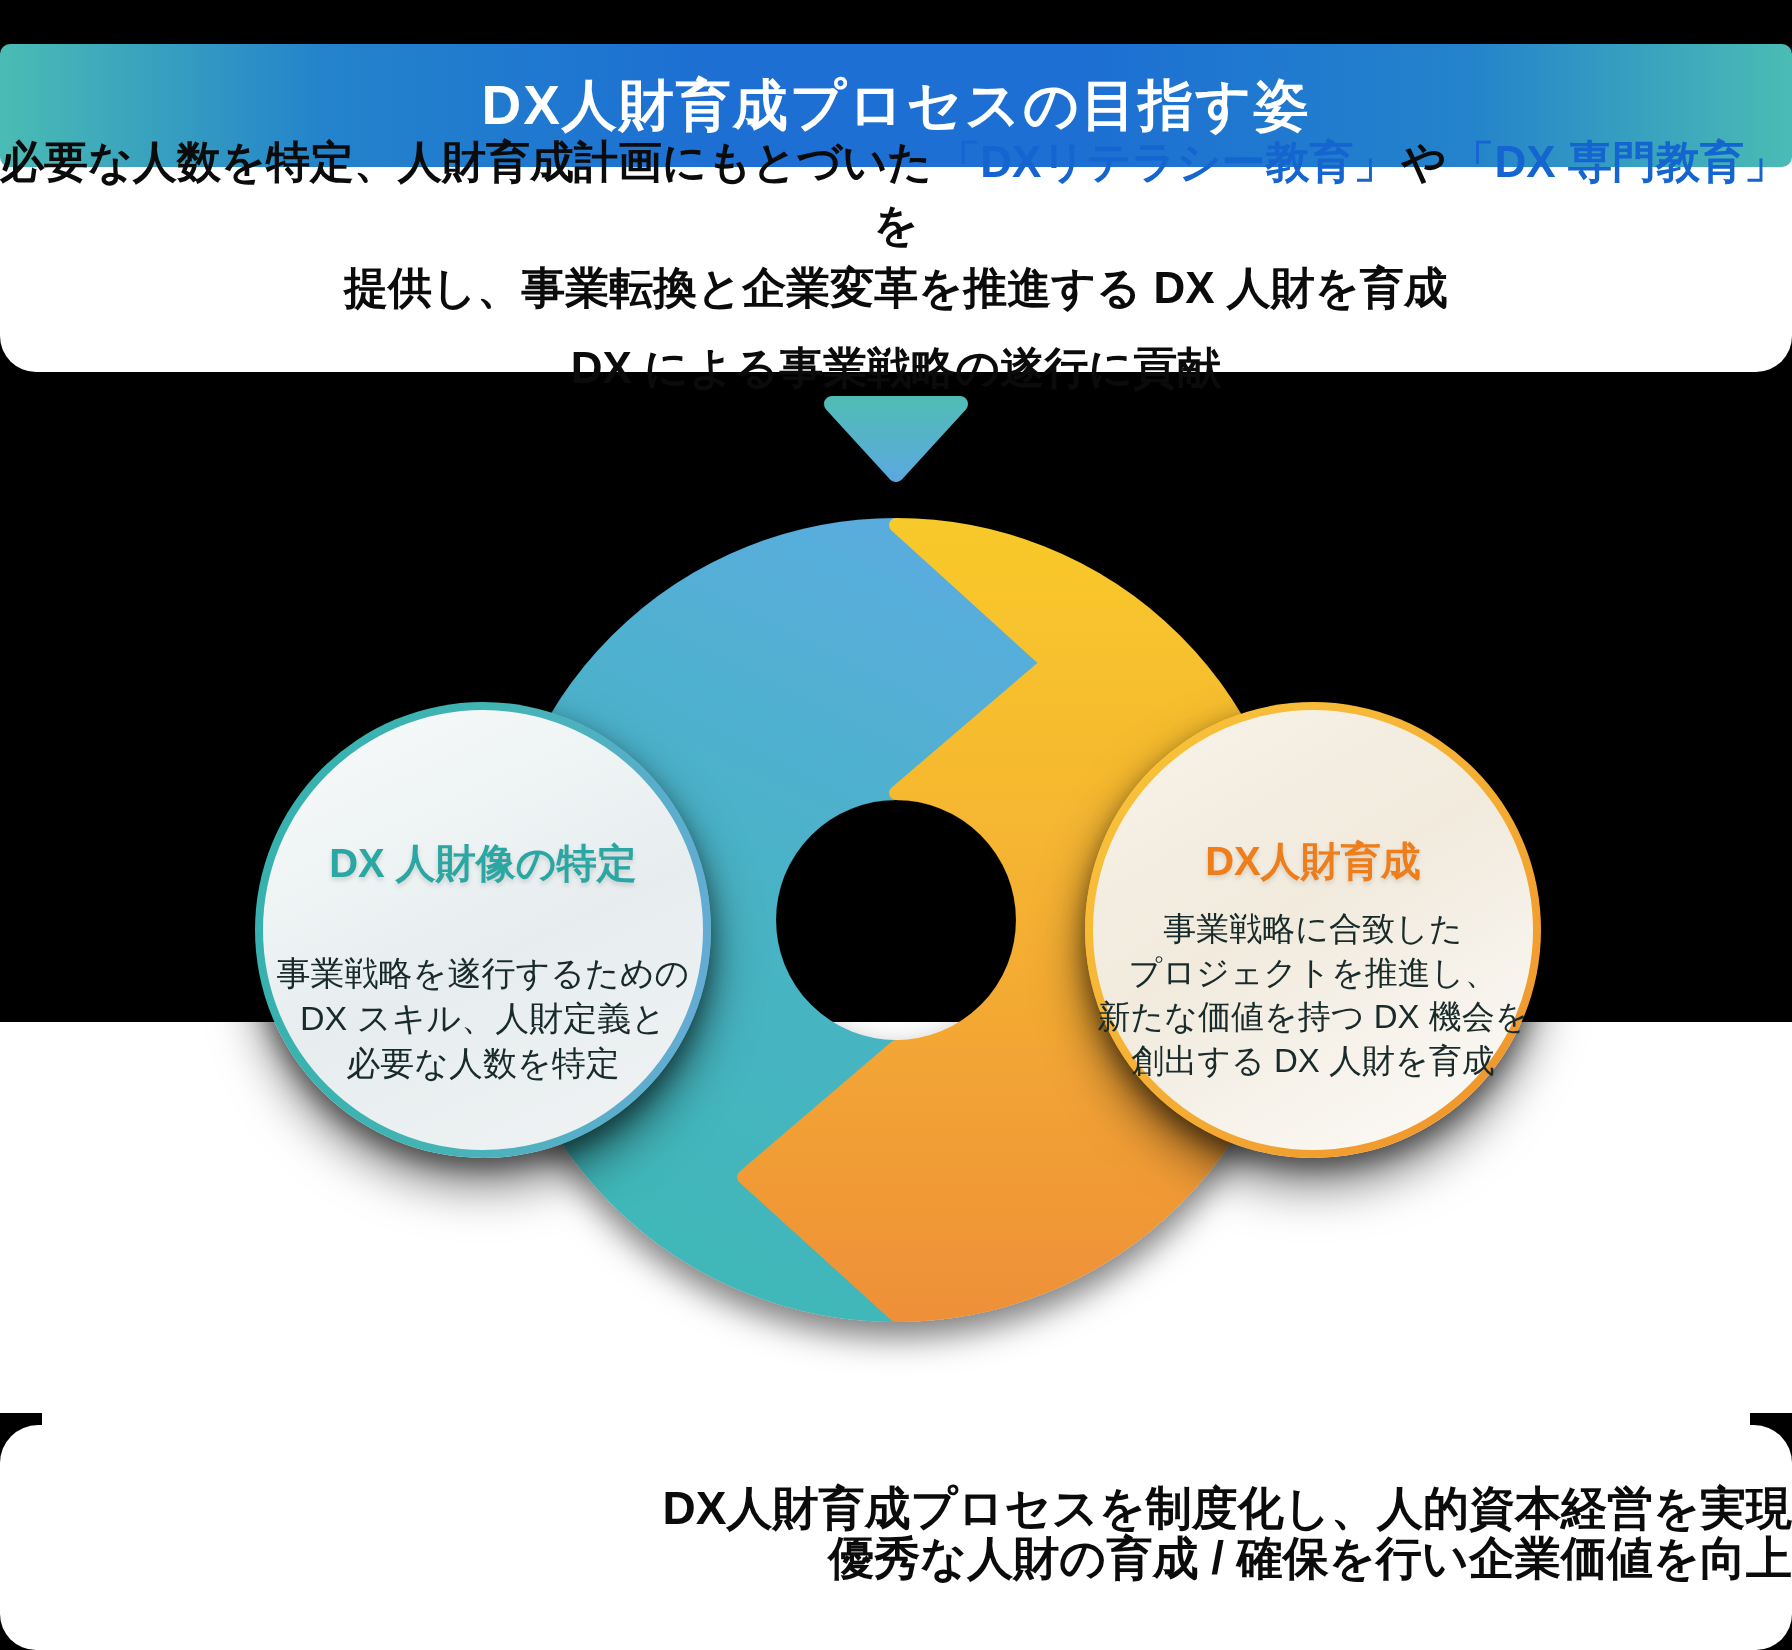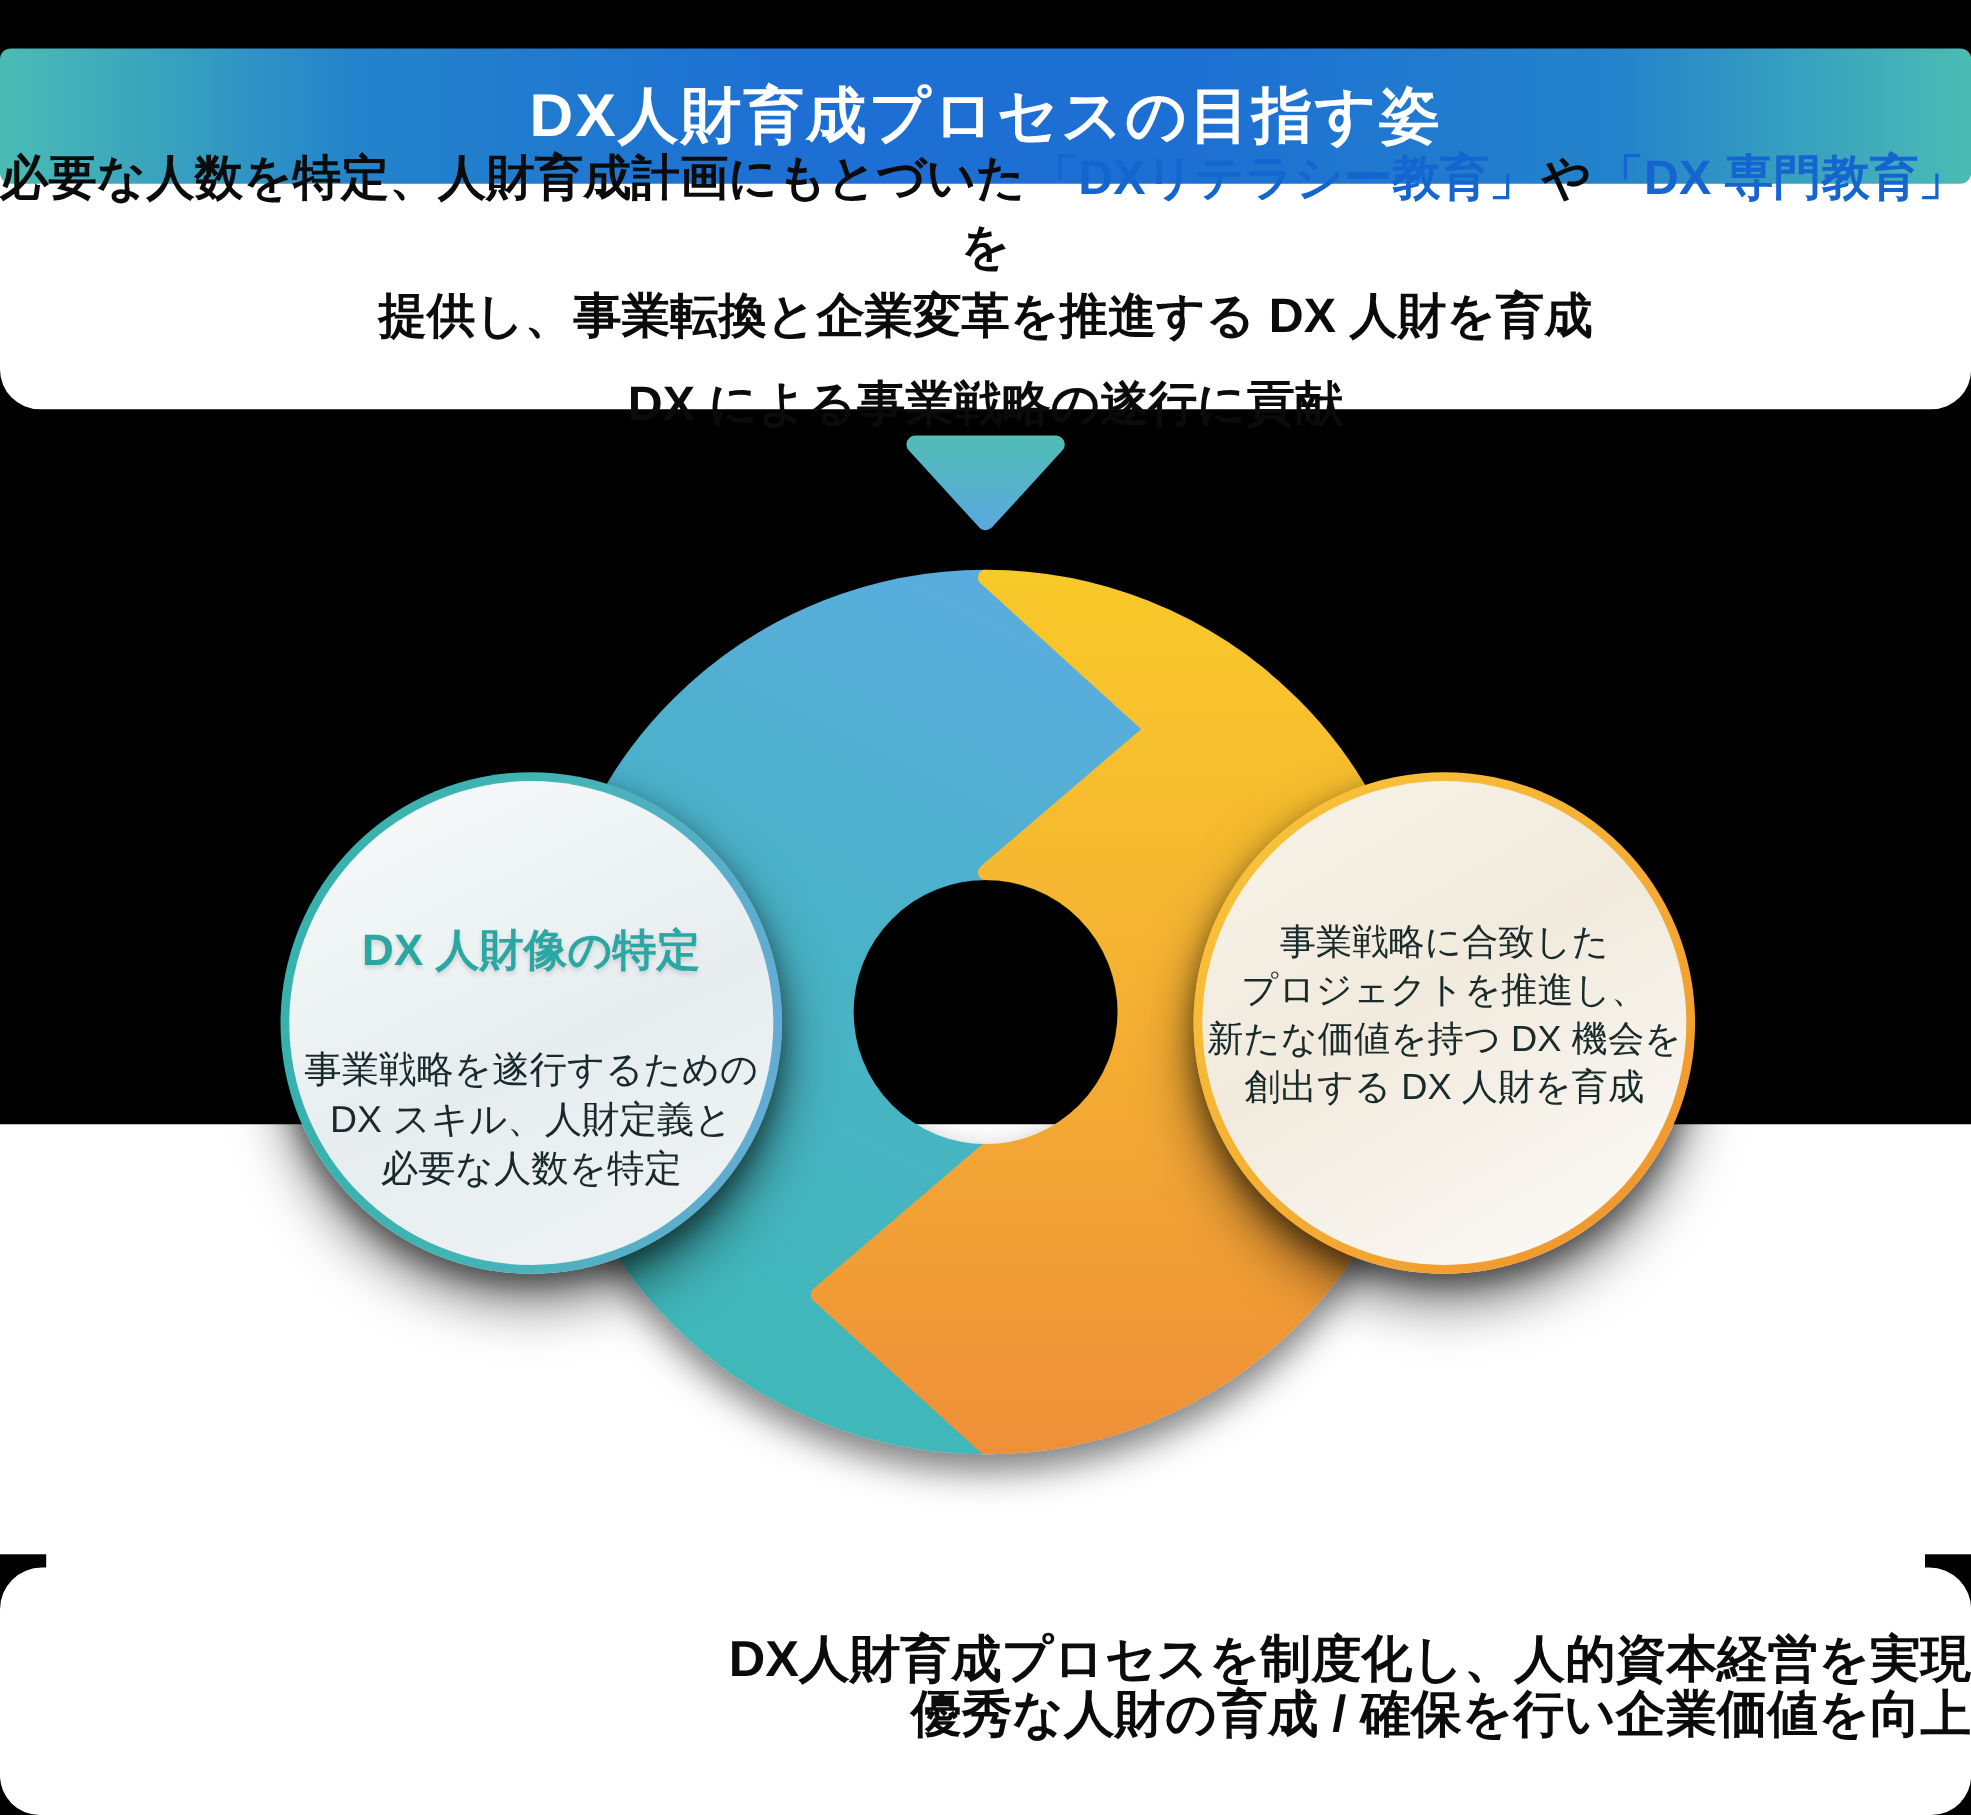--- a/index.html
+++ b/index.html
@@ -116,20 +116,21 @@
     <div class="circle-body">
       <span>事業戦略を遂行するための</span>
       <span>DX スキル、人財定義と</span>
       <span>必要な人数を特定</span>
     </div>
   </div>
 </div>
 
 <div class="abs circle circle-right">
   <div class="circle-inner">
+    <div class="circle-title">DX人財育成</div>
     <div class="circle-body">
       <span>事業戦略に合致した</span>
       <span>プロジェクトを推進し、</span>
       <span>新たな価値を持つ DX 機会を</span>
       <span>創出する DX 人財を育成</span>
     </div>
   </div>
 </div>
 
 <div class="abs footer-text">

